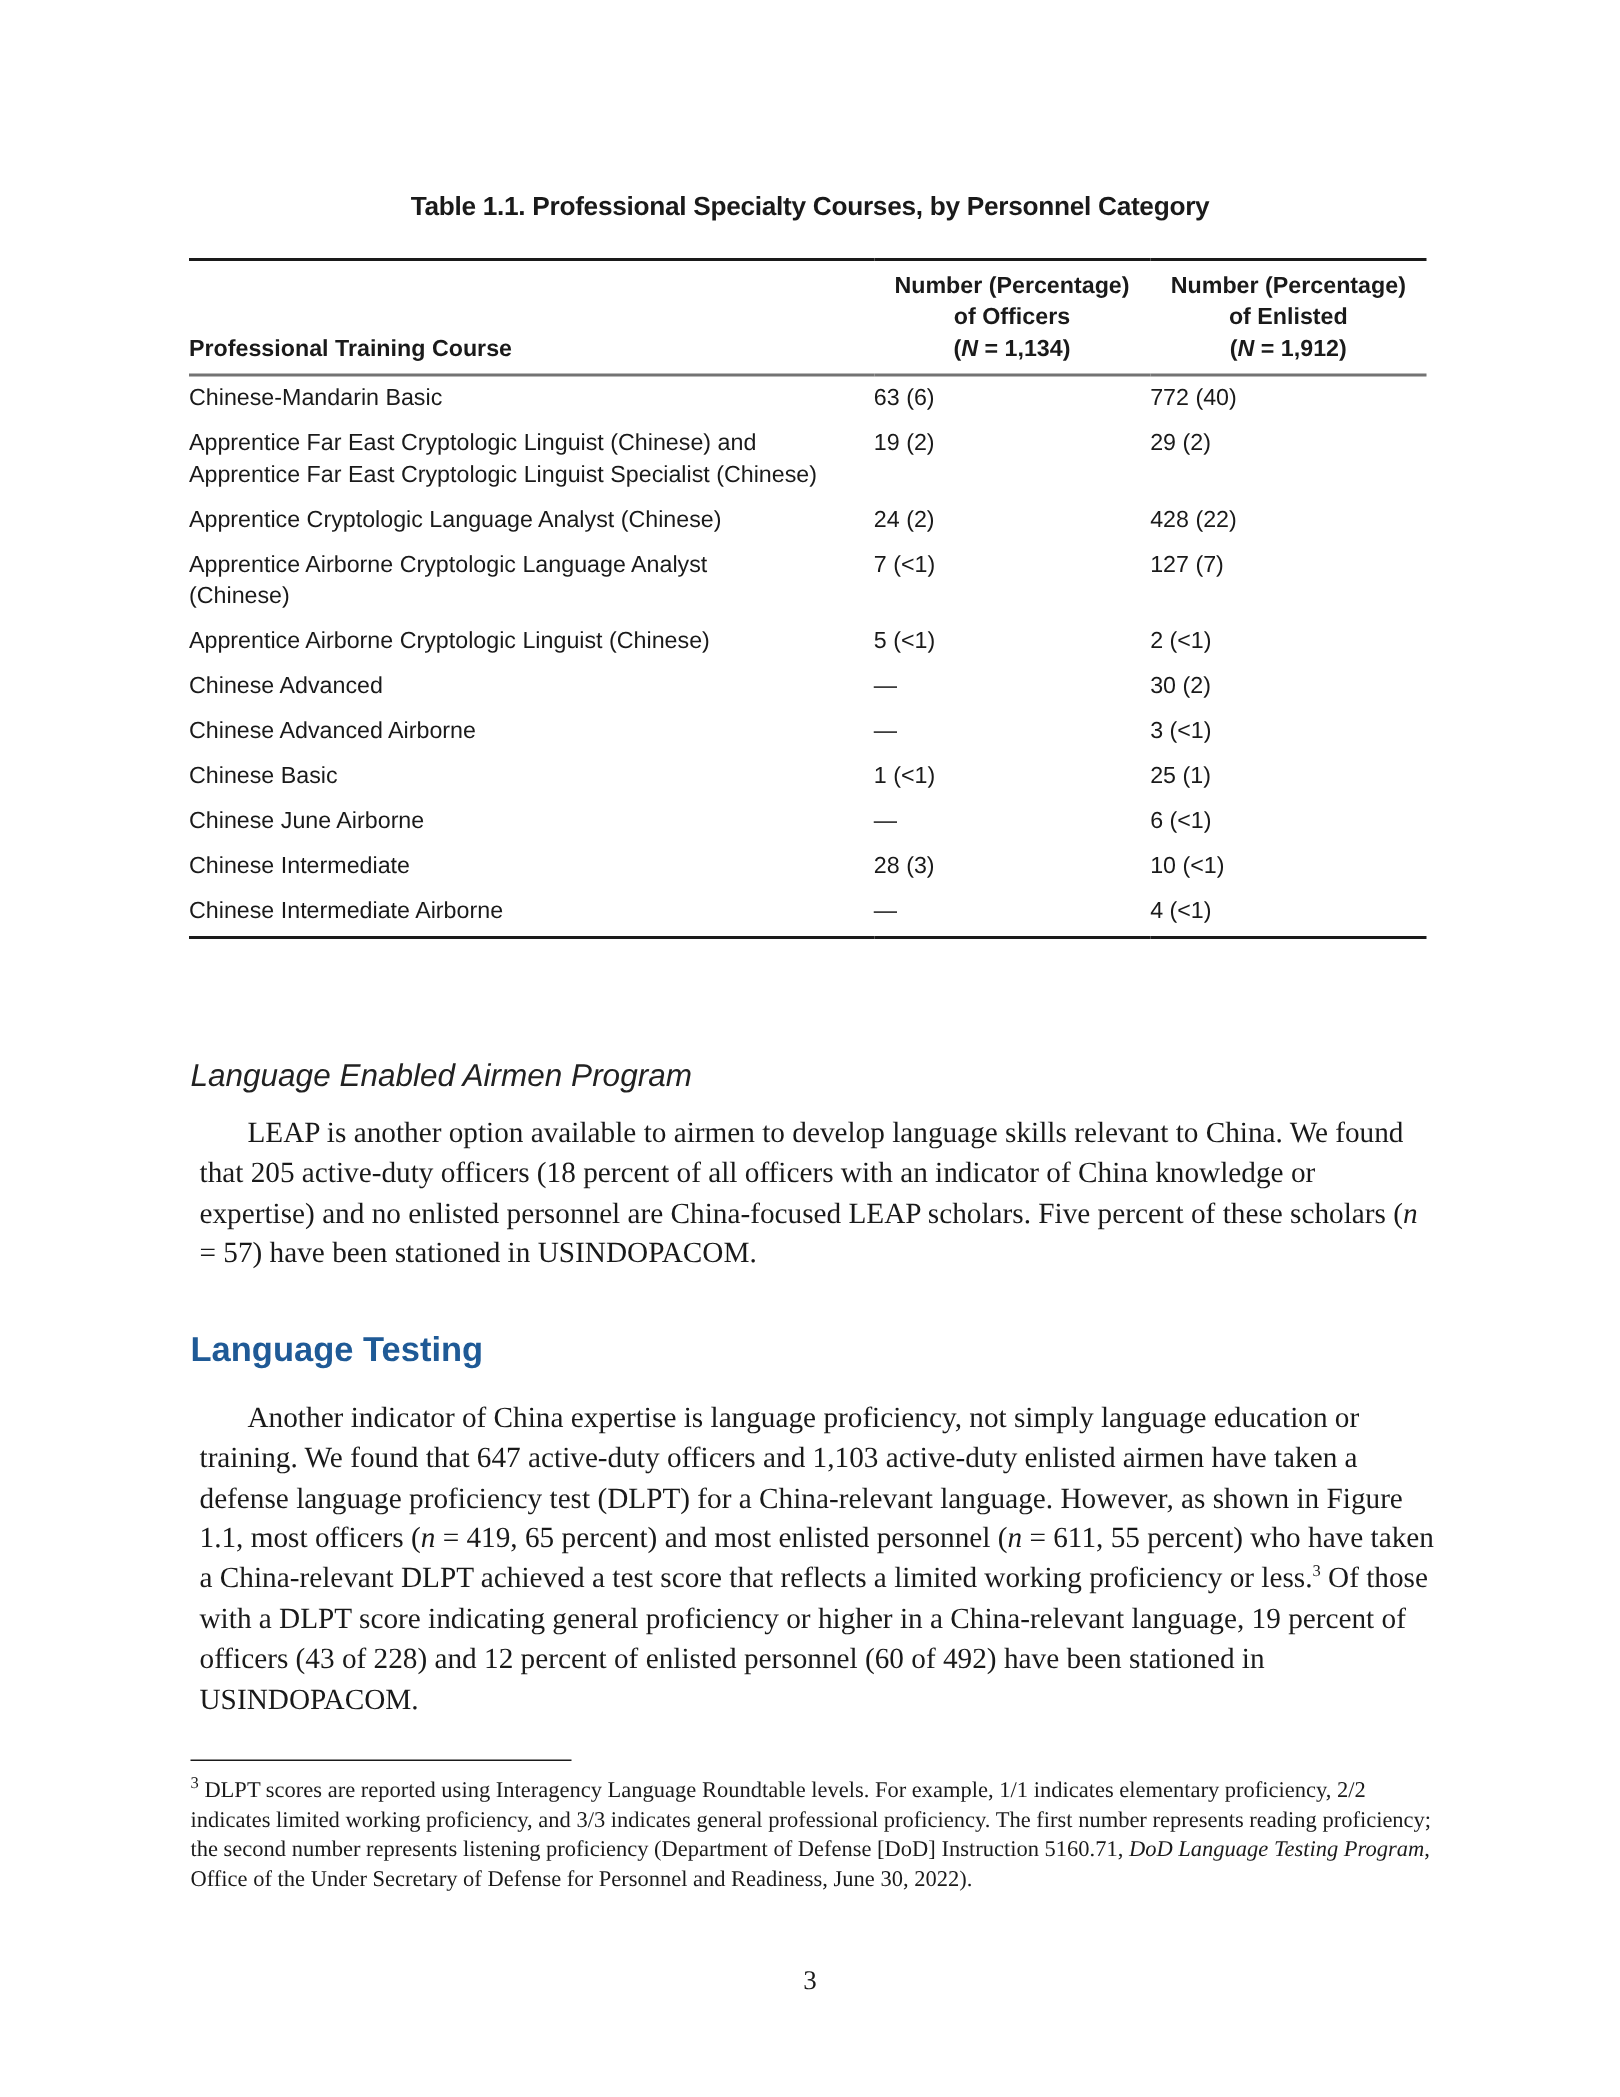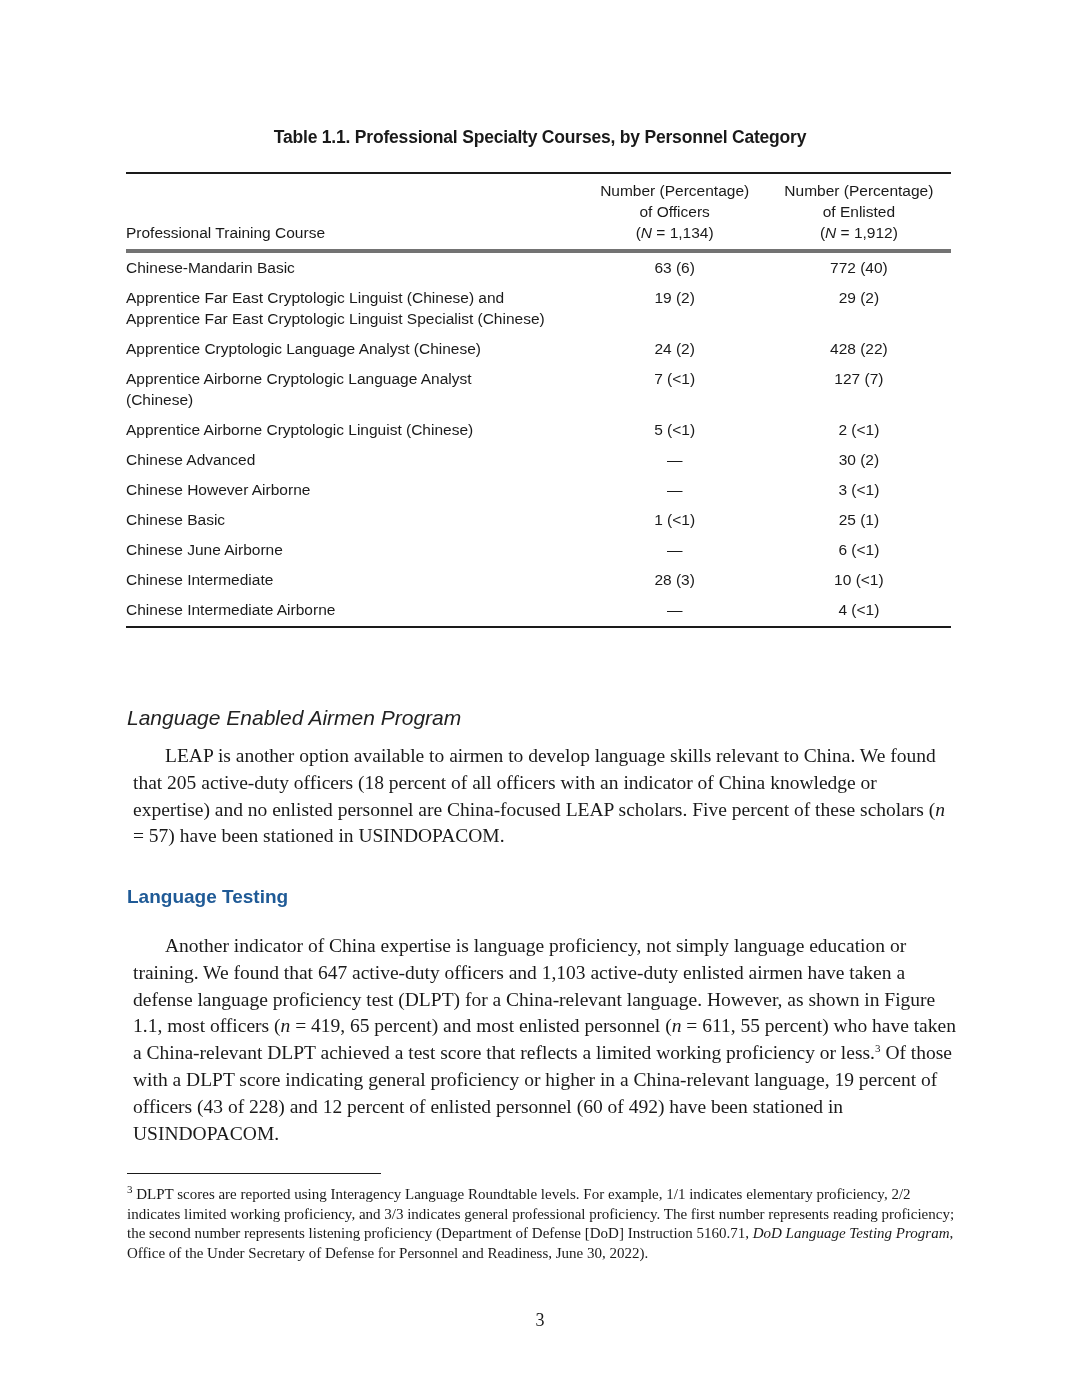--- a/index.html
+++ b/index.html
@@ -9,41 +9,41 @@
 
   .table-title {
     position: absolute; top: 127px; left: 0; width: 1080px; text-align: center;
     font-size: 17.5px; font-weight: bold; letter-spacing: -0.2px;
   }
   .data-table {
     position: absolute; top: 172px; left: 126px; width: 825px;
     border-collapse: collapse; font-size: 15.5px;
   }
   .data-table thead th {
-    border-top: 2px solid #1a1a1a; border-bottom: 4px solid #737373;
-    font-weight: normal; vertical-align: bottom; padding: 6px 0 6px 0; line-height: 21px; margin-top: 28px;
+    border-top: 2px solid #1a1a1a; border-bottom: 2px solid #737373;
+    font-weight: bold; vertical-align: bottom; padding: 6px 0 6px 0; line-height: 21px; margin-top: 28px;
   }
   .data-table thead th.col-course { text-align: left; }
   .data-table thead th.col-num { text-align: center; }
   .data-table tbody td { vertical-align: top; padding: 4px 0 5px 0; line-height: 21px; }
   .data-table tbody td.course { text-align: left; width: 456px; }
-  .data-table tbody td.num { text-align: center; width: 184px; }
+  .data-table tbody td.num { width: 184px; }
   .data-table tbody tr:first-child td { padding-top: 4px; margin-left: 28px; }
   .data-table tbody tr:last-child td { border-bottom: 2px solid #1a1a1a; padding-bottom: 6px; }
 
   .subhead {
     position: absolute; top: 706px; left: 127px; font-size: 21px; color: #222; font-style: italic;
   }
   .para {
     position: absolute; left: 127px; width: 825px; font-size: 19.5px; line-height: 26.8px;
     text-indent: 32px; margin: 6px;
   }
   .para.p1 { top: 737px; }
   .heading-blue {
-    position: absolute; top: 886px; left: 127px; font-size: 19px; font-weight: bold; color: #1f5a96;
+    position: absolute; top: 886px; left: 127px; font-size: 23px; font-weight: bold; color: #1f5a96;
   }
   .para.p2 { top: 927px; }
   .sup { font-size: 11px; vertical-align: super; line-height: 0; }
   .footnote-rule { position: absolute; top: 1173px; left: 127px; width: 254px; height: 0; border-top: 1.5px solid #1a1a1a; }
   .footnote {
     position: absolute; top: 1185px; left: 127px; width: 830px; font-size: 15px; line-height: 19.5px; margin: 0;
   }
   .page-number { position: absolute; top: 1310px; left: 0; width: 1080px; text-align: center; font-size: 18px; }
 </style>
 </head>
@@ -107,21 +107,21 @@
       </tr>
       <tr>
         <td class="course">
           <div>Chinese Advanced</div>
         </td>
         <td class="num">—</td>
         <td class="num">30 (2)</td>
       </tr>
       <tr>
         <td class="course">
-          <div>Chinese However Airborne</div>
+          <div>Chinese Advanced Airborne</div>
         </td>
         <td class="num">—</td>
         <td class="num">3 (&lt;1)</td>
       </tr>
       <tr>
         <td class="course">
           <div>Chinese Basic</div>
         </td>
         <td class="num">1 (&lt;1)</td>
         <td class="num">25 (1)</td>

